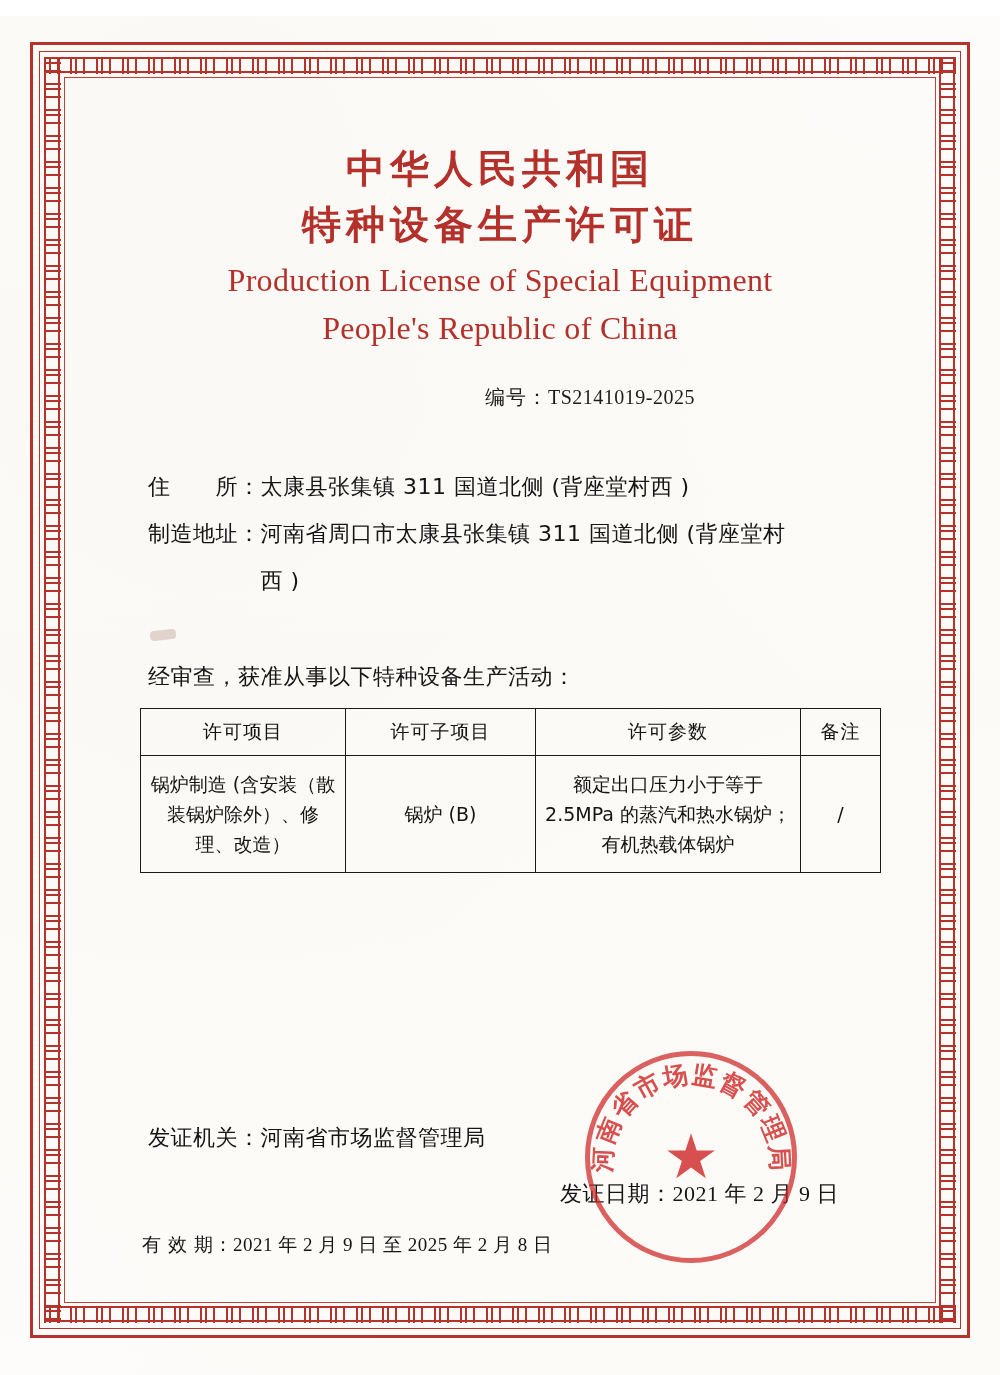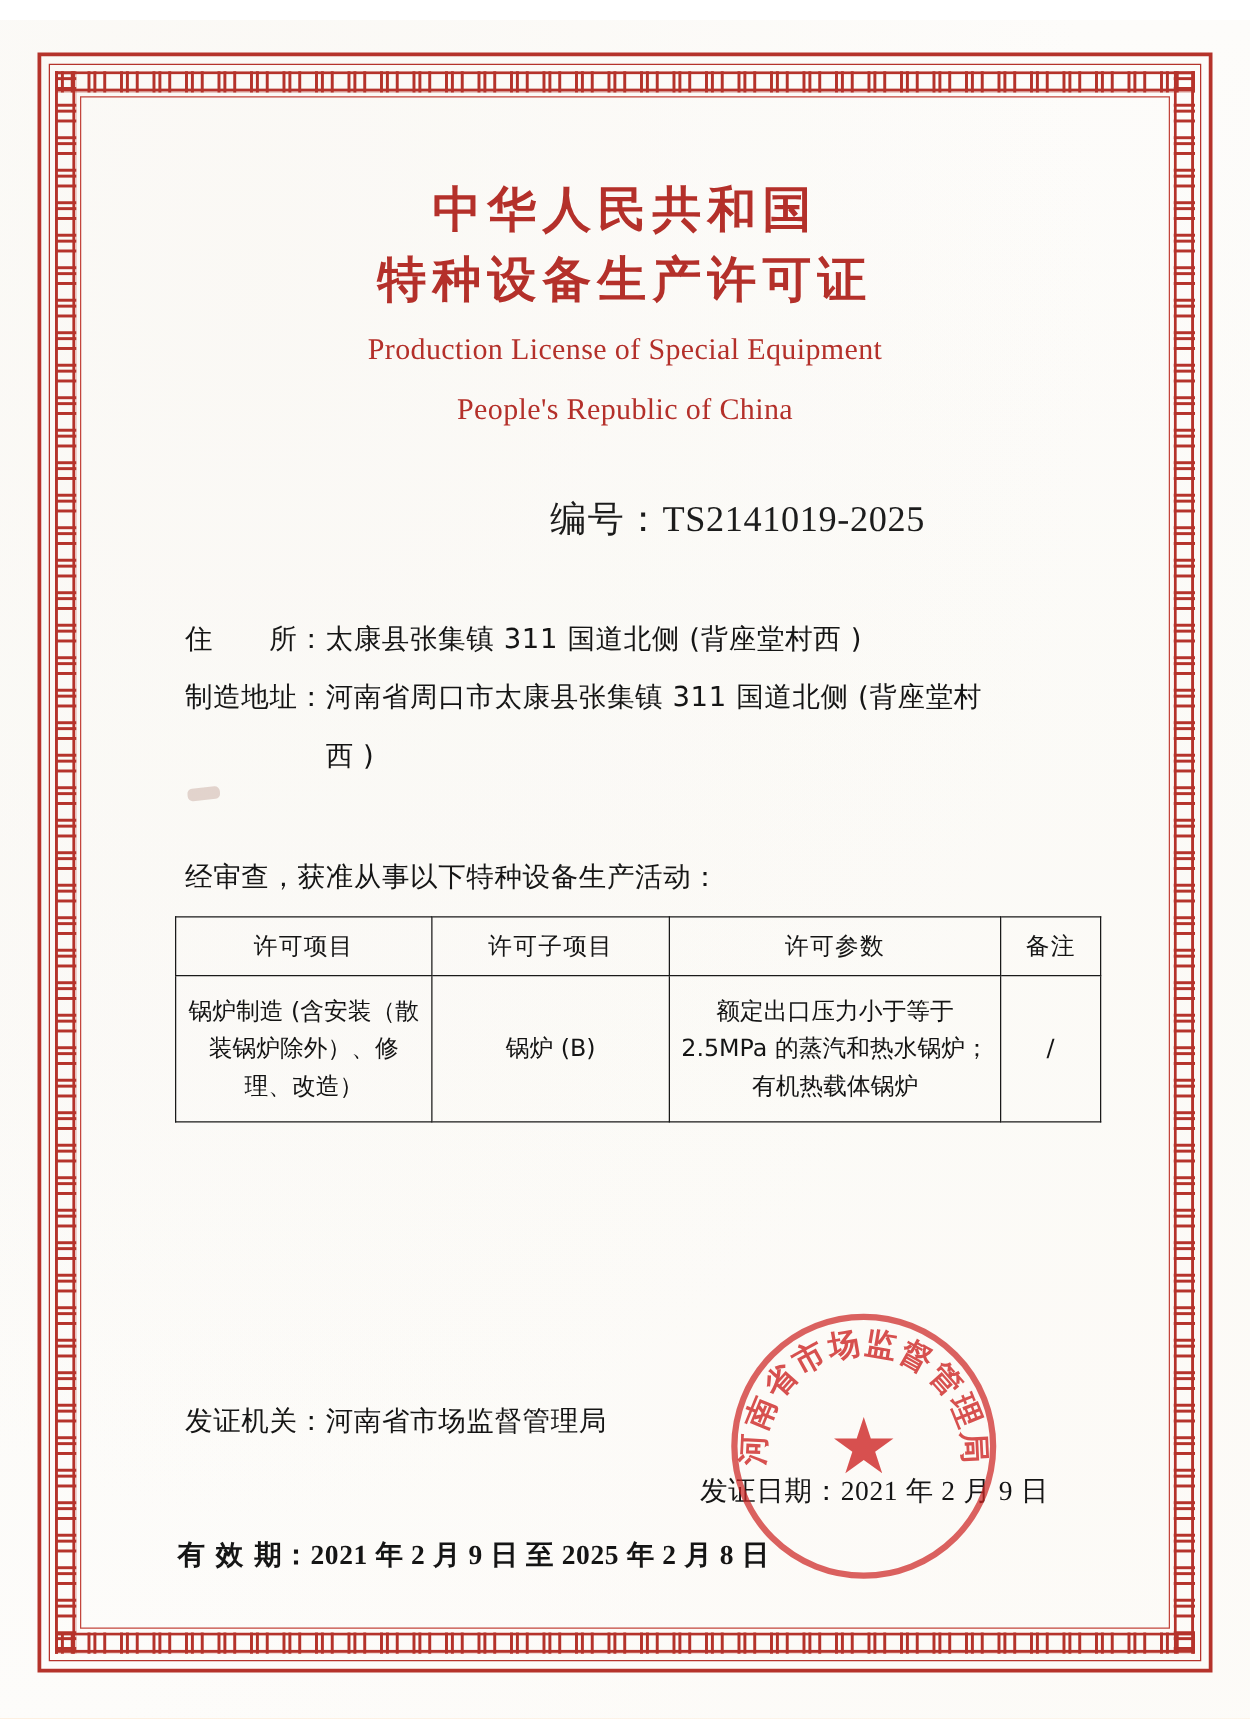--- a/index.html
+++ b/index.html
@@ -118,31 +118,31 @@
     letter-spacing: 5px;
     line-height: 54px;
   }
   .title-cn.line1 { margin-top: 48px; }
   .title-cn.line2 { margin-top: 2px; }
 
   .title-en {
     text-align: center;
     color: #b4302a;
     font-family: "Liberation Serif", "DejaVu Serif", serif;
-    font-size: 24px;
+    font-size: 32px;
     line-height: 40px;
     margin-top: 8px;
     letter-spacing: 0.3px;
   }
 
   .serial-row {
-    margin-top: 48px;
+    margin-top: 36px;
     text-align: center;
     padding-left: 180px;
-    font-size: 29px;
+    font-size: 20px;
     color: #1c1c1c;
     font-family: "DejaVu Sans", "Liberation Sans", sans-serif;
     letter-spacing: 1px;
   }
   .serial-row .num {
     font-family: "Liberation Serif", "DejaVu Serif", serif;
     letter-spacing: 0.5px;
   }
 
   .fields {
@@ -228,25 +228,24 @@
   }
   .issue-date-row {
     padding-left: 480px;
     font-size: 22px;
     line-height: 46px;
     letter-spacing: 0.5px;
     margin-top: 10px;
   }
   .validity-row {
     padding-left: 62px;
-    font-size: 22px;
+    font-size: 19px;
     line-height: 46px;
     letter-spacing: 0.5px;
     margin-top: 4px;
-    font-weight: bold;
   }
   .date-num {
     font-family: "Liberation Serif", "DejaVu Serif", serif;
   }
 
   
   .seal {
     position: absolute;
     left: 585px;
     top: 1035px;

